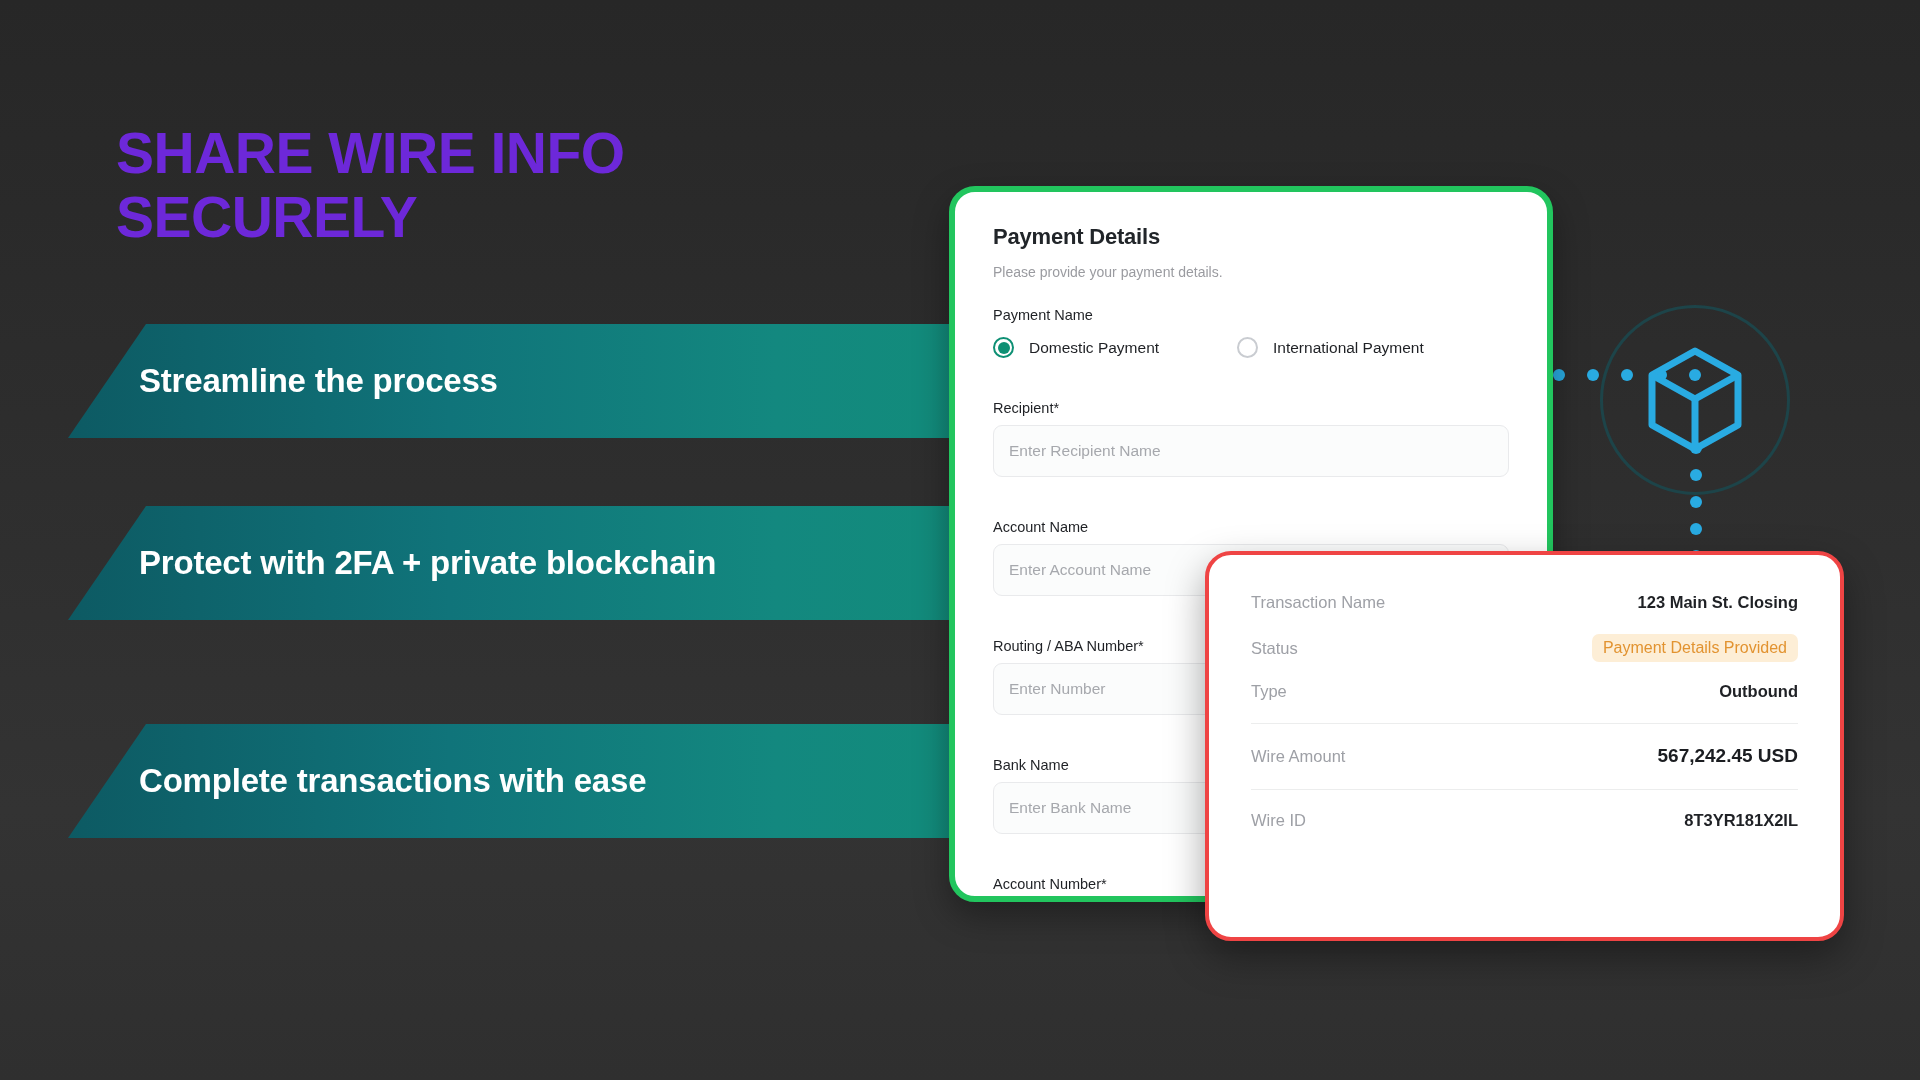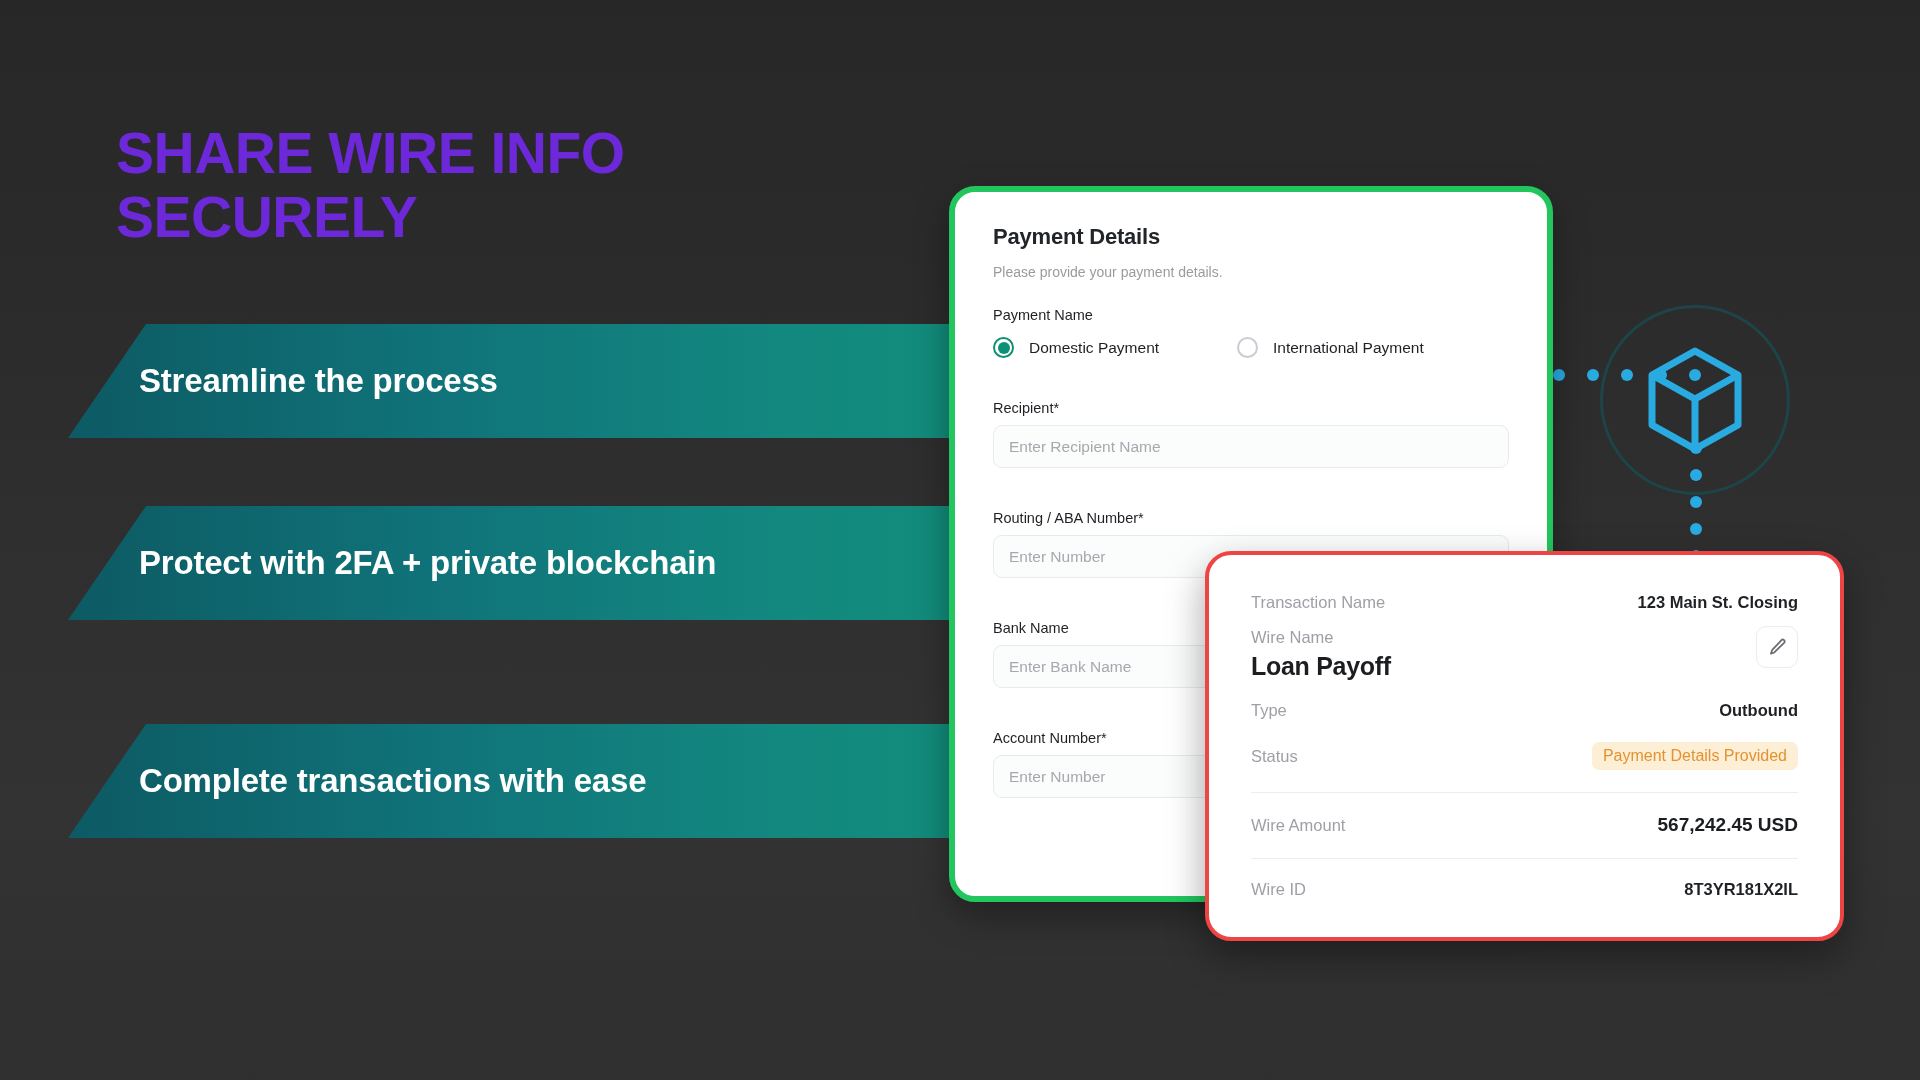--- a/index.html
+++ b/index.html
@@ -76,21 +76,21 @@
   .field-group { margin-top:42px; }
   .field-label {
     font-size:14.5px;
     color:#1f2125;
     font-weight:normal;
     margin-bottom:9px;
     display:block;
   }
   .field-input {
     width:100%;
-    height:43px;
+    height:52px;
     border:1px solid #e9eaec;
     border-radius:9px;
     background:#fbfcfc;
     padding:7px 15px;
     font-size:15.5px;
     color:#1f2125;
     font-family:"Liberation Sans", sans-serif;
     outline:none;
   }
   .field-input::placeholder { color:#a6a8ad; }
@@ -272,20 +272,24 @@
       <span class="radio-mark"></span>
       <span class="radio-text">International Payment</span>
     </div>
   </div>
 
   <div class="field-group">
     <label class="field-label">Recipient*</label>
     <input class="field-input" placeholder="Enter Recipient Name" style="">
   </div>
 
+  <div class="field-group">
+    <label class="field-label">Account Name</label>
+    <input class="field-input" placeholder="Enter Account Name" style="">
+  </div>
 
   <div class="field-group">
     <label class="field-label">Routing / ABA Number*</label>
     <input class="field-input" placeholder="Enter Number" style="">
   </div>
 
   <div class="field-group">
     <label class="field-label">Bank Name</label>
     <input class="field-input" placeholder="Enter Bank Name" style="">
   </div>
@@ -295,40 +299,31 @@
     <input class="field-input" placeholder="Enter Number" style="">
   </div>
 </div>
 
 <div class="txn-card">
   <div class="txn-row txn-row-1">
     <span class="txn-key">Transaction Name</span>
     <span class="txn-val">123 Main St. Closing</span>
   </div>
 
-  <div class="txn-wirename-block">
-    <div class="txn-key">Wire Name</div>
-    <div class="txn-wirename-value">Loan Payoff</div>
-    <div class="edit-btn">
-      <svg width="21" height="21" viewBox="0 0 24 24" fill="none">
-        <path d="M16.5 3.6a2.1 2.1 0 0 1 3 3L8.4 17.7 4.5 19l1.3-3.9L16.5 3.6z" stroke="#6b6e74" stroke-width="2" stroke-linejoin="round" stroke-linecap="round"></path>
-      </svg>
-    </div>
+
+  <div class="txn-row txn-row-status">
+    <span class="txn-key">Status</span>
+    <span class="status-badge">Payment Details Provided</span>
   </div>
 
   <div class="txn-row txn-row-type">
     <span class="txn-key">Type</span>
     <span class="txn-val">Outbound</span>
   </div>
 
-  <div class="txn-row txn-row-status">
-    <span class="txn-key">Status</span>
-    <span class="status-badge">Payment Details Provided</span>
-  </div>
-
   <div class="divider"></div>
 
   <div class="txn-row txn-row-amount">
     <span class="txn-key">Wire Amount</span>
     <span class="txn-amount-val">567,242.45 USD</span>
   </div>
 
   <div class="divider"></div>
 
   <div class="txn-row txn-row-id">

